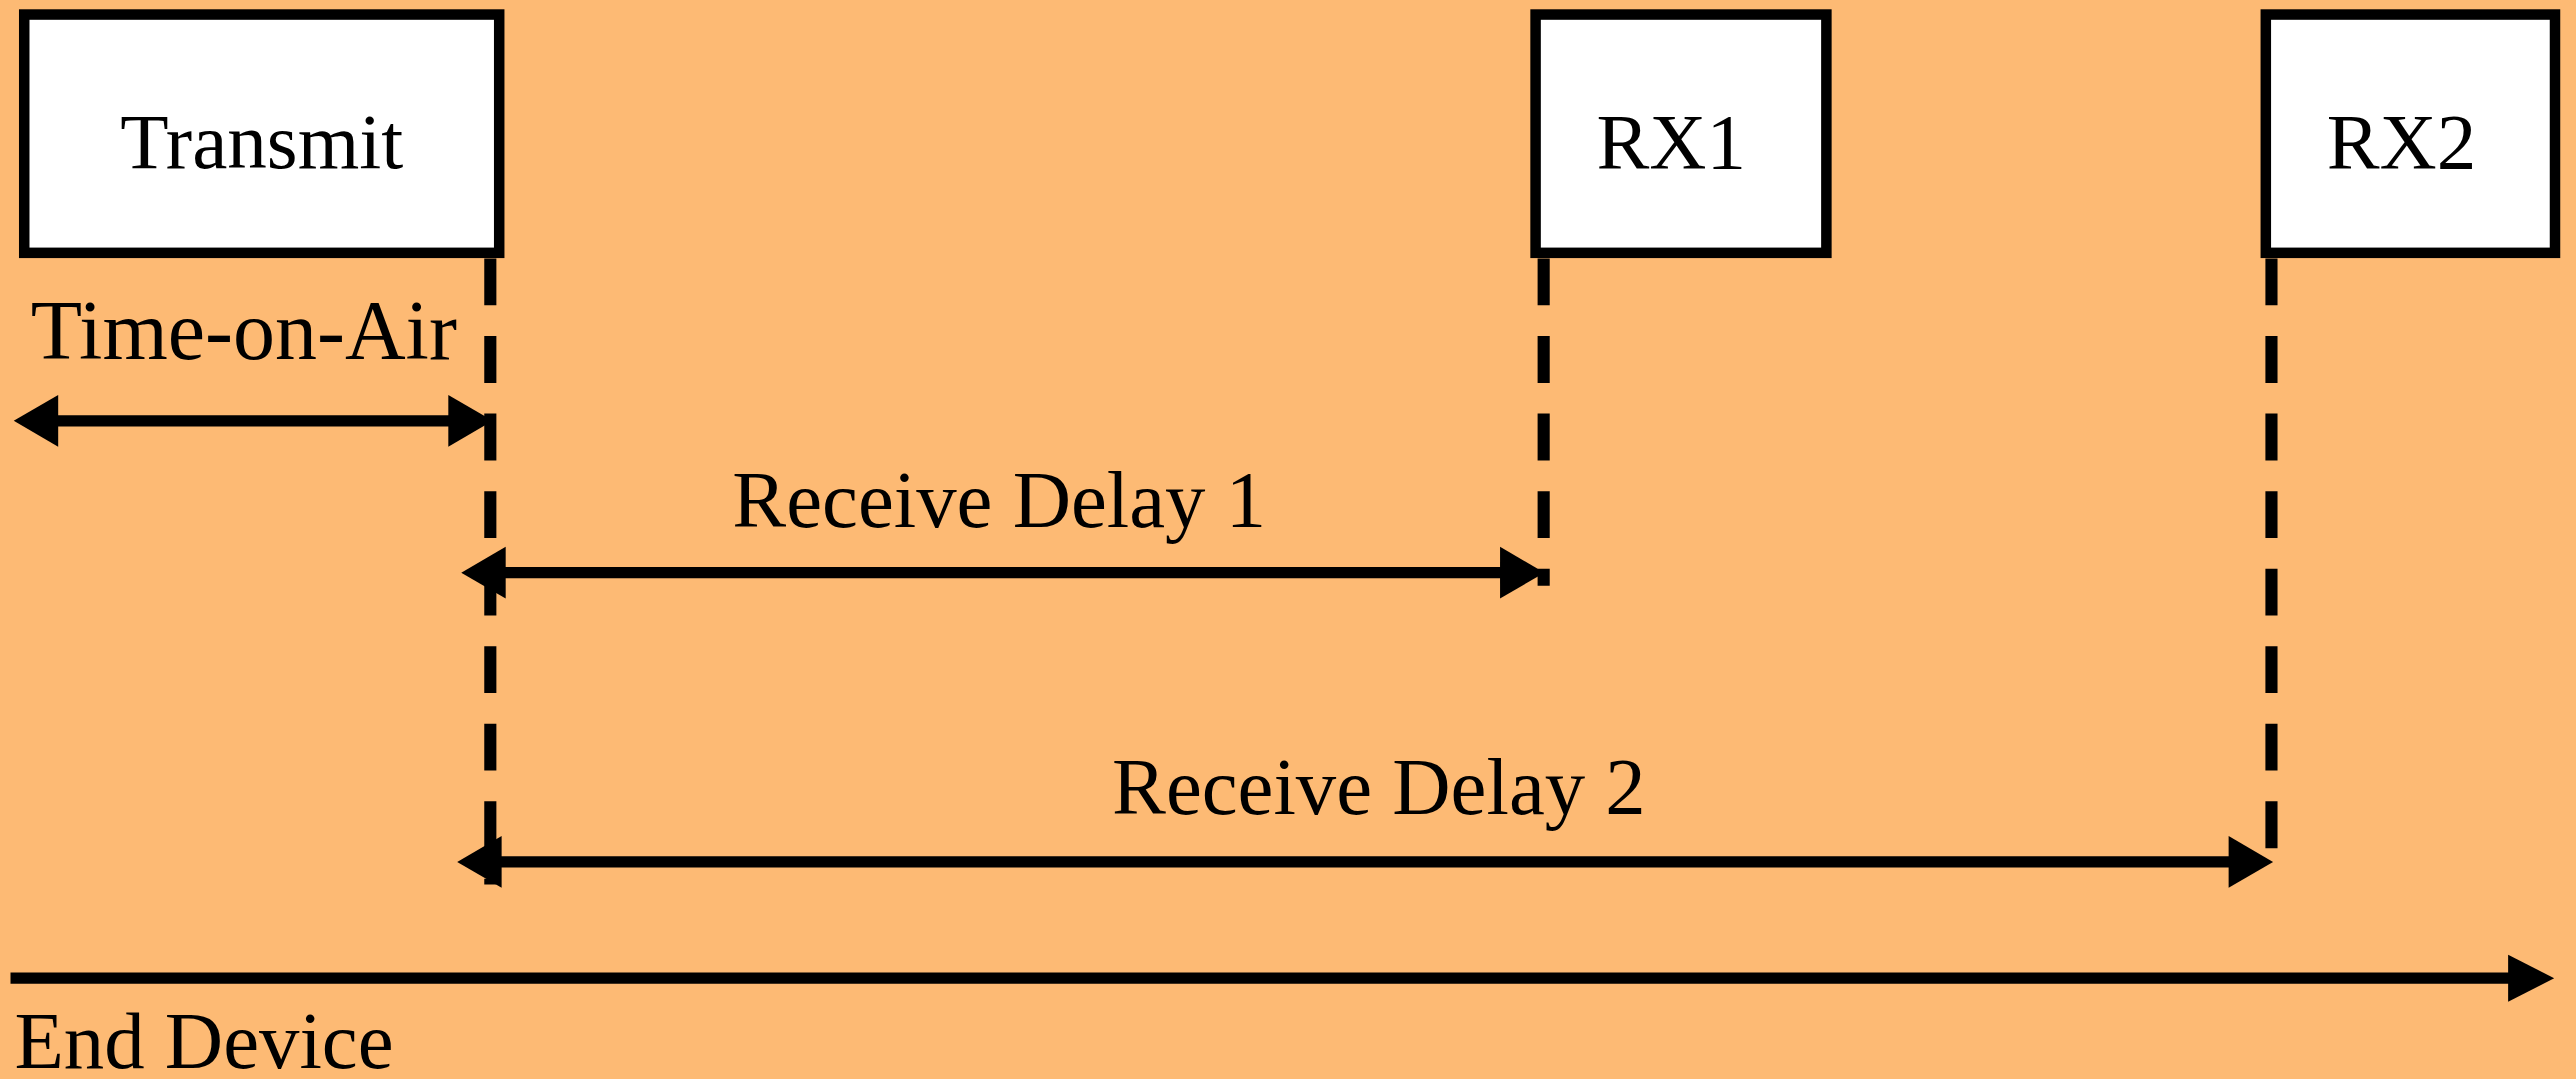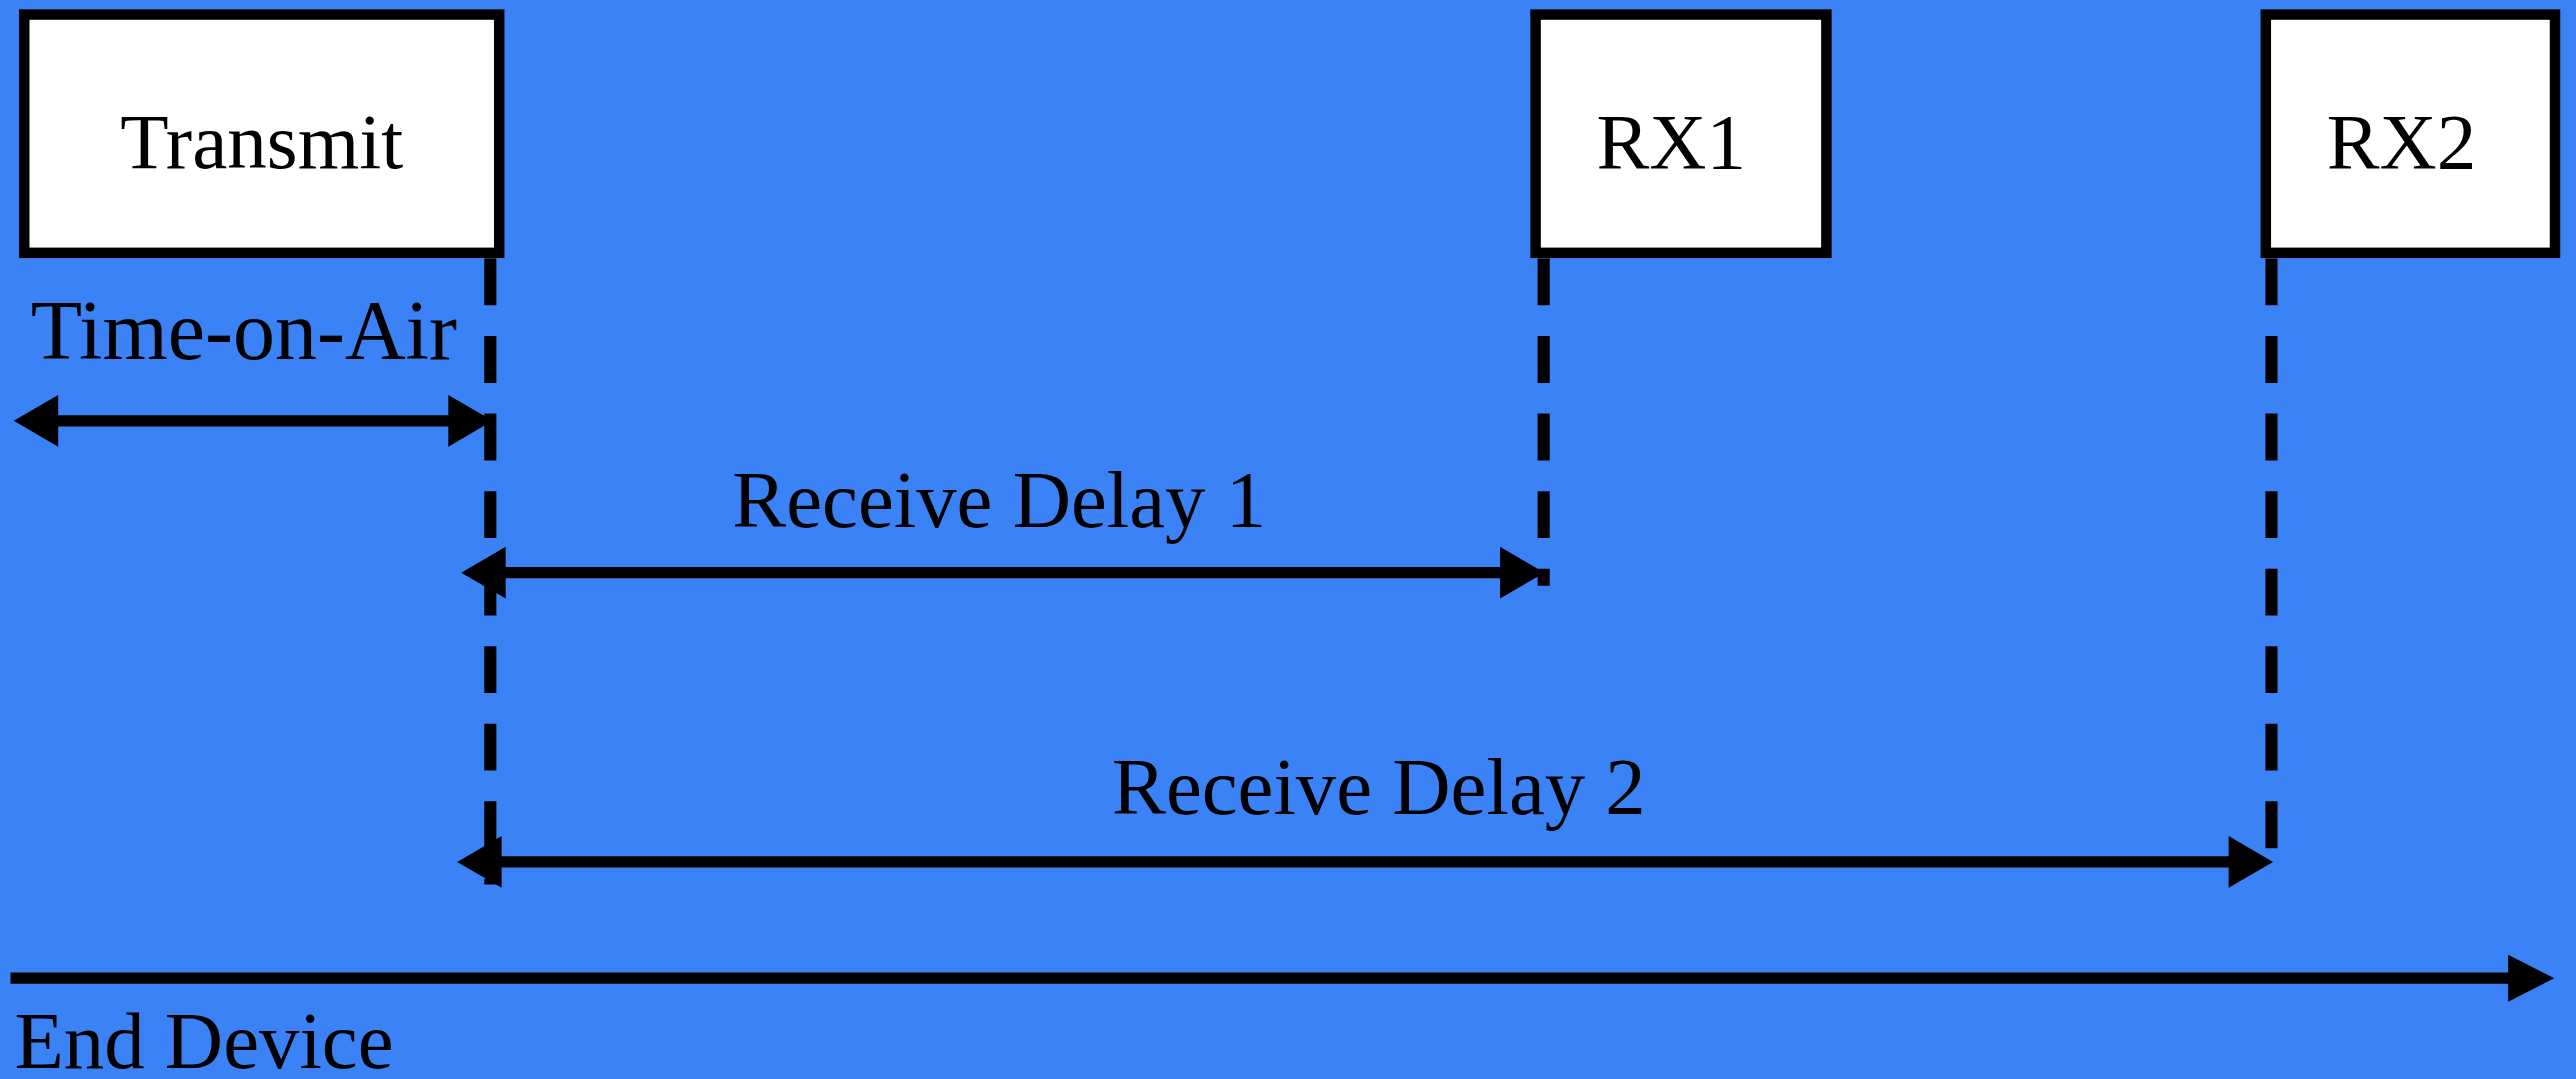--- a/index.html
+++ b/index.html
@@ -10,21 +10,21 @@
   body {
     width: 2576px;
     height: 1080px;
     overflow: hidden;
     font-family: "Liberation Serif", "DejaVu Serif", serif;
   }
   #diagram-root {
     position: relative;
     width: 2576px;
     height: 1080px;
-    background: #3b82f6;
+    background: #fdba74;
   }
   svg.layer {
     position: absolute;
     top: 0;
     left: 0;
     width: 2576px;
     height: 1080px;
   }
   .box-rect {
     fill: #ffffff;

